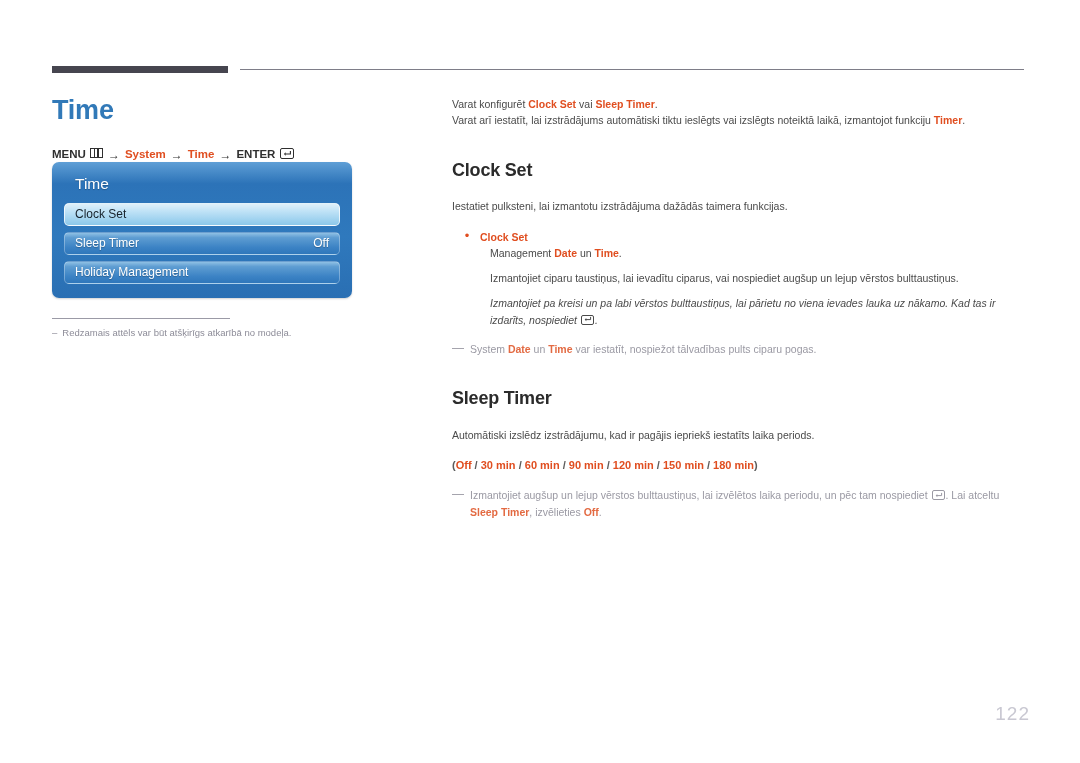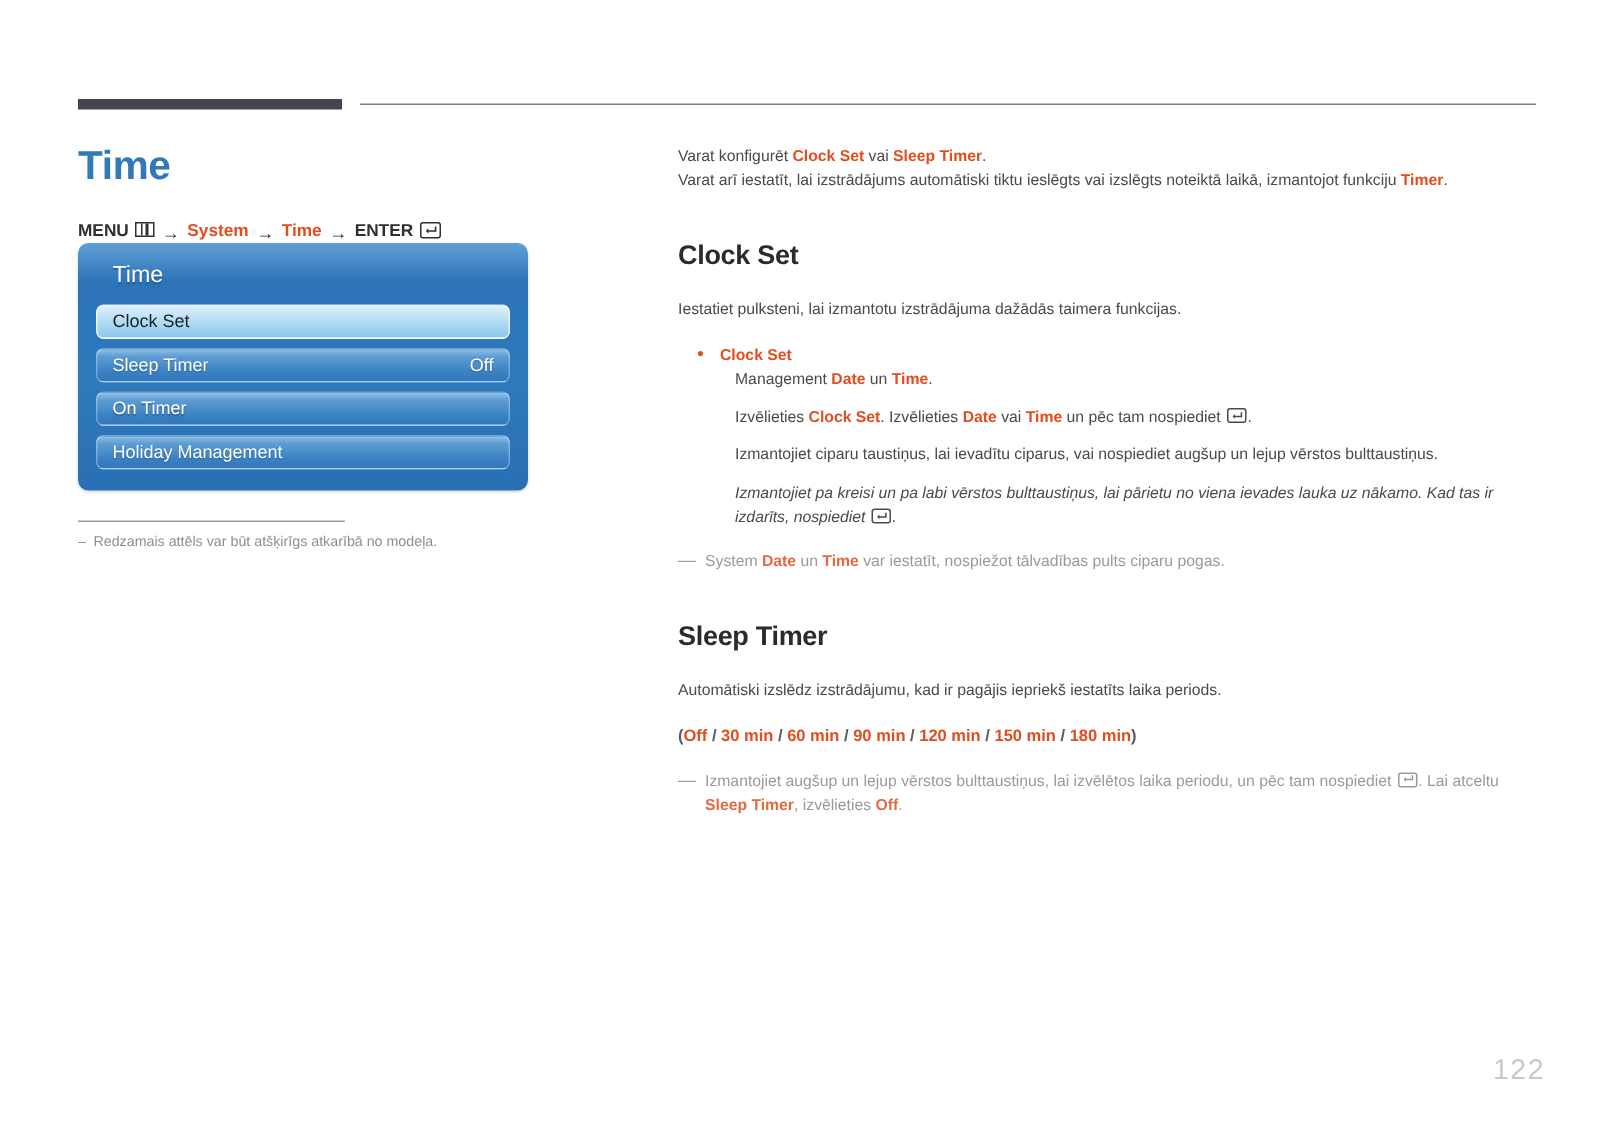--- a/index.html
+++ b/index.html
@@ -285,24 +285,20 @@
 
     <div class="osd-row selected">
       <span>Clock Set</span>
       <span class="val"></span>
     </div>
     <div class="osd-row">
       <span>Sleep Timer</span>
       <span class="val">Off</span>
     </div>
     <div class="osd-row">
-      <span>On Timer</span>
-      <span class="val"></span>
-    </div>
-    <div class="osd-row">
       <span>Holiday Management</span>
       <span class="val"></span>
     </div>
   </div>
 
   <div class="panel-note-wrap">
     <div class="panel-note-rule"></div>
     <div class="panel-note">
       <span class="dash">–</span>
       <span>Redzamais attēls var būt atšķirīgs atkarībā no modeļa.</span>
@@ -321,24 +317,20 @@
   <p class="lead">Iestatiet pulksteni, lai izmantotu izstrādājuma dažādās taimera funkcijas.</p>
 
   <div class="bullet-block">
     <div class="bullet-line">
       <span class="bullet-dot">•</span>
       <span class="bullet-title">Clock Set</span>
     </div>
     <div class="bullet-body">
       <p><span>Management </span><span class="bold-accent">Date</span><span> un </span><span class="bold-accent">Time</span><span>.</span></p>
 
-      <p><span>Izvēlieties </span><span class="bold-accent">Clock Set</span><span>. Izvēlieties </span><span class="bold-accent">Date</span><span> vai </span><span class="bold-accent">Time</span><span> un pēc tam nospiediet </span><span class="k-enter"><svg width="9" height="7" viewBox="0 0 9 7">
-              <path d="M7.6 0.9 V3.6 H2.8" stroke="#4a4a4a" stroke-width="1" fill="none"></path>
-              <path d="M3.3 2 L1.7 3.6 L3.3 5.2 Z" fill="#4a4a4a"></path>
-            </svg></span><span>.</span></p>
 
       <p>Izmantojiet ciparu taustiņus, lai ievadītu ciparus, vai nospiediet augšup un lejup vērstos bulttaustiņus.</p>
 
       <p><span>Izmantojiet pa kreisi un pa labi vērstos bulttaustiņus, lai pārietu no viena ievades lauka uz nākamo. Kad tas ir izdarīts, nospiediet </span><span class="k-enter"><svg width="9" height="7" viewBox="0 0 9 7">
               <path d="M7.6 0.9 V3.6 H2.8" stroke="#4a4a4a" stroke-width="1" fill="none"></path>
               <path d="M3.3 2 L1.7 3.6 L3.3 5.2 Z" fill="#4a4a4a"></path>
             </svg></span><span>.</span></p>
     </div>
   </div>
 

